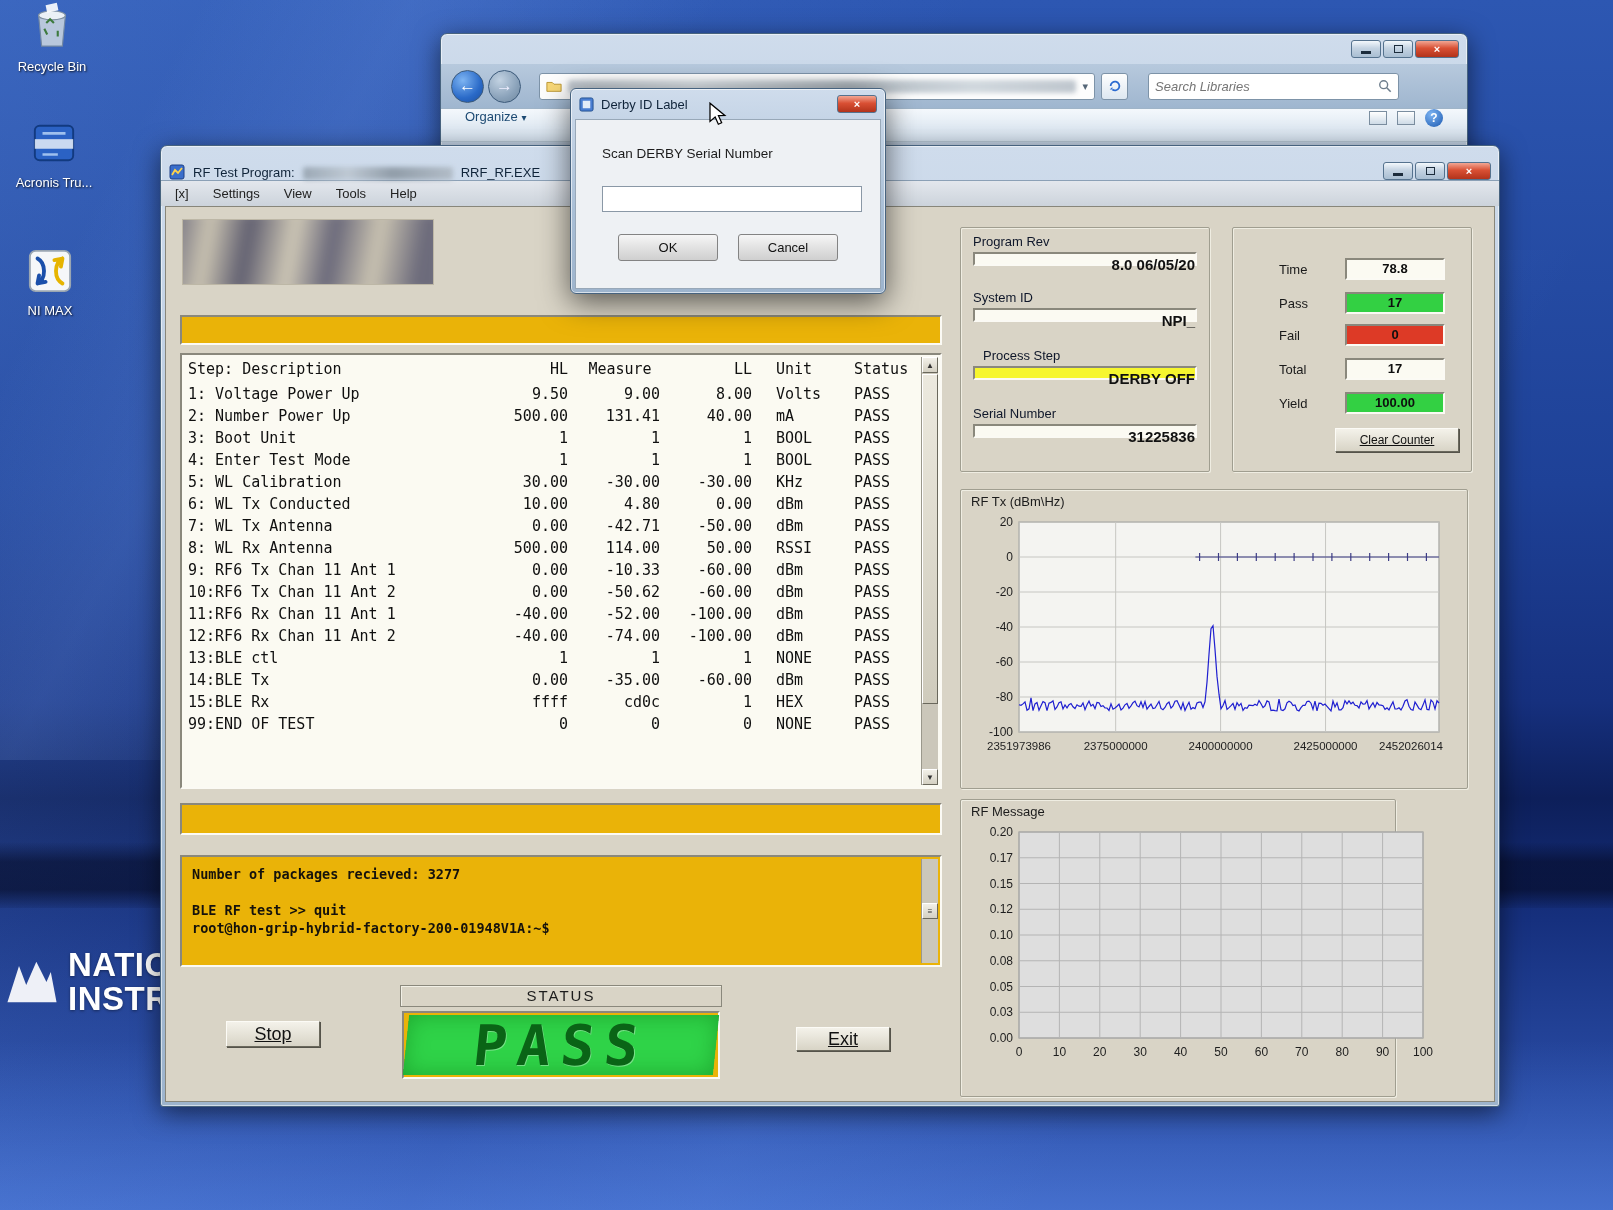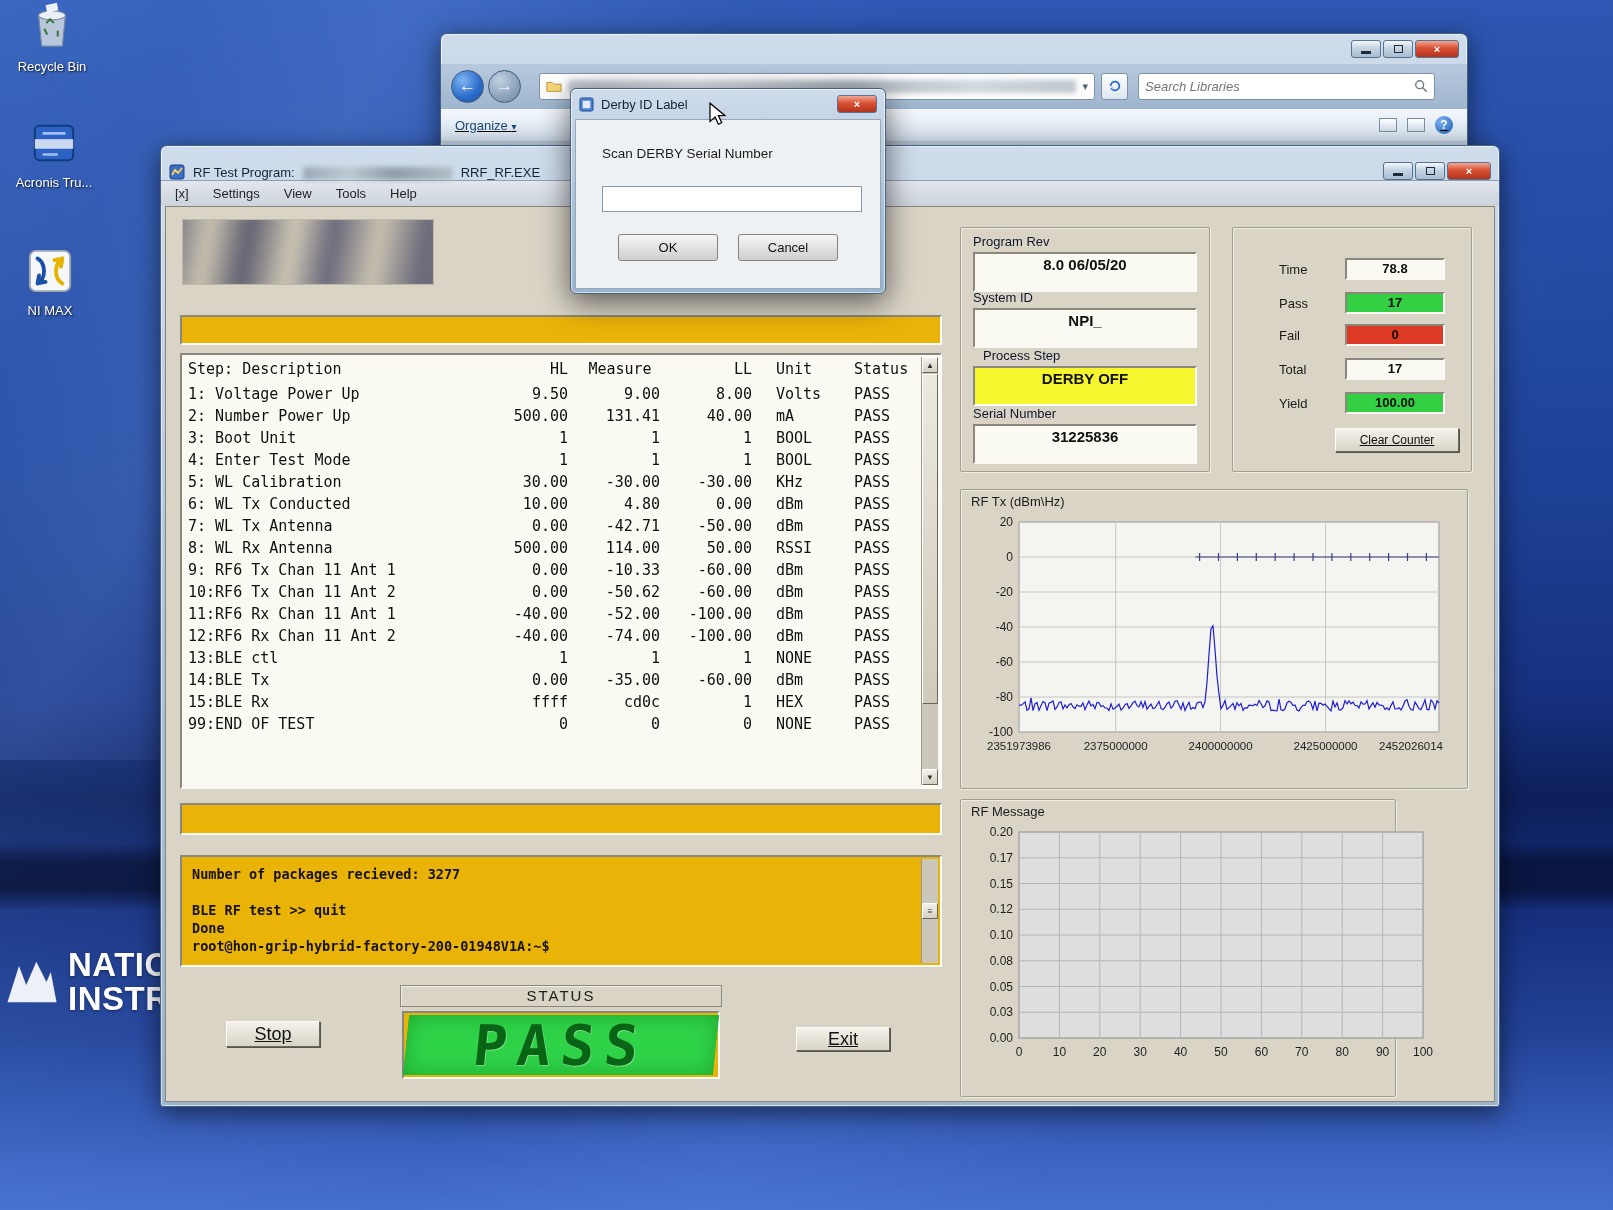--- a/index.html
+++ b/index.html
@@ -56,22 +56,22 @@
     display:flex;align-items:center;padding:0 6px;gap:6px;}
   .addr-blur{flex:1;height:13px;border-radius:3px;opacity:.75;
     background:linear-gradient(90deg,#aab4be,#d4dde4 25%,#96a2ac 55%,#c2ccd4 80%,#aab4be);filter:blur(2.5px);}
   .addr-drop{color:#567;font-size:11px;cursor:pointer;}
   .smallbtn{height:27px;width:27px;background:linear-gradient(#fefefe,#dde7f0);border:1px solid #7d93a8;border-radius:3px;
     display:flex;align-items:center;justify-content:center;cursor:pointer;}
   .searchbox{height:27px;background:#fff;border:1px solid #7d93a8;border-radius:3px;
     display:flex;align-items:center;padding:0 6px;}
   .searchbox input{flex:1;border:none;outline:none;font-style:italic;color:#8a96a2;font-size:13px;
     font-family:"Liberation Sans",sans-serif;background:transparent;}
-  .exp-toolbar{height:34px;display:flex;align-items:center;padding:0 14px;
-    background:linear-gradient(#f4f8fc,#e2ebf4 55%,#d5e2ef);border-top:1px solid #9fb4c8;border-bottom:1px solid #b9c8d6;text-decoration:underline;}
+  .exp-toolbar{height:34px;display:flex;align-items:flex-start;padding:0 24px;
+    background:linear-gradient(#f4f8fc,#e2ebf4 55%,#d5e2ef);border-top:1px solid #9fb4c8;border-bottom:1px solid #b9c8d6;}
   .organize{font-size:13px;color:#1d4a73;cursor:pointer;}
   .tb-right{margin-left:auto;display:flex;align-items:center;gap:10px;}
   .tb-ic{width:18px;height:14px;border:1px solid #7b8ea0;background:linear-gradient(#fff,#cfdce8);cursor:pointer;}
   .help-ic{width:18px;height:18px;border-radius:50%;background:radial-gradient(circle at 35% 30%,#7db4f2,#1c5ab2);
     color:#fff;font-size:12px;font-weight:bold;display:flex;align-items:center;justify-content:center;cursor:pointer;}
   .exp-body{position:absolute;left:4px;right:4px;bottom:4px;top:141px;background:#fbfcfe;border:1px solid #8aa0b4;}
 
   
   #rf-window{left:160px;top:145px;width:1340px;height:962px;z-index:6;}
   .rf-menubar{height:26px;display:flex;align-items:center;gap:24px;padding:0 14px;
@@ -110,21 +110,21 @@
     border:1px solid #6a685c;border-top-color:#fff;border-left-color:#fff;cursor:grab;}
 
   .console{font-family:"DejaVu Sans Mono",monospace;font-size:13.5px;font-weight:bold;color:#15120c;
     padding:8px 10px;line-height:18px;}
 
   .lcd-pass{display:flex;align-items:center;justify-content:center;
     font-family:"DejaVu Sans Mono",monospace;font-weight:bold;font-size:56px;color:#0a6416;
     letter-spacing:10px;transform:skewX(-6deg);text-shadow:1px 1px 0 rgba(255,255,255,.35);}
 
   .info-label{position:absolute;left:12px;font-size:13px;color:#0f172a;}
-  .info-field{position:absolute;left:12px;width:224px;height:40px;line-height:22px;text-align:center;
+  .info-field{position:absolute;left:12px;width:224px;height:14px;line-height:22px;text-align:right;
     font-size:15px;font-weight:bold;color:#111;}
   .cnt-label{position:absolute;left:46px;width:60px;font-size:13px;color:#1a1a1a;}
   .cnt-val{position:absolute;left:112px;width:100px;height:22px;line-height:18px;text-align:center;
     font-size:13px;font-weight:bold;color:#0e0e0e;}
 
   .chart-svg{position:absolute;left:2px;top:20px;}
   svg text{font-family:"Liberation Sans",sans-serif;}
 
   
   #derby-dialog{left:570px;top:88px;width:316px;height:206px;z-index:20;border-radius:6px;
@@ -212,21 +212,21 @@
       </svg>
       <span class="addr-blur"></span>
       <span class="addr-drop">▾</span>
     </div>
     <div class="smallbtn" style="margin-left:6px;">
       <svg width="14" height="14" viewBox="0 0 16 16">
         <path d="M3 8 a5 5 0 1 1 2 4" fill="none" stroke="#2a6ad0" stroke-width="2"></path>
         <path d="M2 12 l3 0 l0 -3 Z" fill="#2a6ad0"></path>
       </svg>
     </div>
-    <div class="searchbox" style="margin-left:10px;width:297px;">
+    <div class="searchbox" style="margin-left:20px;width:251px;">
       <input placeholder="Search Libraries" style="">
       <svg width="14" height="14" viewBox="0 0 16 16">
         <circle cx="6.5" cy="6.5" r="4.5" fill="none" stroke="#6d7d8c" stroke-width="1.6"></circle>
         <path d="M10 10 L14.5 14.5" stroke="#6d7d8c" stroke-width="1.8"></path>
       </svg>
     </div>
   </div>
   <div class="exp-toolbar">
     <div class="organize">
       <span>Organize</span>
@@ -421,21 +421,20 @@
       </div>
     </div>
 
     <div class="abs sunken" style="left:14px;top:596px;width:762px;height:32px;"></div>
 
     <div class="abs sunken" style="left:14px;top:648px;width:762px;height:112px;">
       <div class="console" style="margin-right:20px;">
           <div>Number of packages recieved: 3277</div>
           <div>&nbsp;</div>
           <div>BLE RF test &gt;&gt; quit</div>
-          <div>Done</div>
           <div>root@hon-grip-hybrid-factory-200-01948V1A:~$</div>
         </div>
       <div class="vscroll">
         <div class="sb-btn" style="top:44px;">≡</div>
       </div>
     </div>
 
     <div class="abs" style="left:234px;top:778px;width:322px;height:22px;border:1px solid #8a887c;box-shadow:inset 1px 1px 0 #f2f0e6;text-align:center;font-size:15px;letter-spacing:2px;line-height:20px;color:#1c1c1c;">
       <span>STATUS</span>
     </div>

